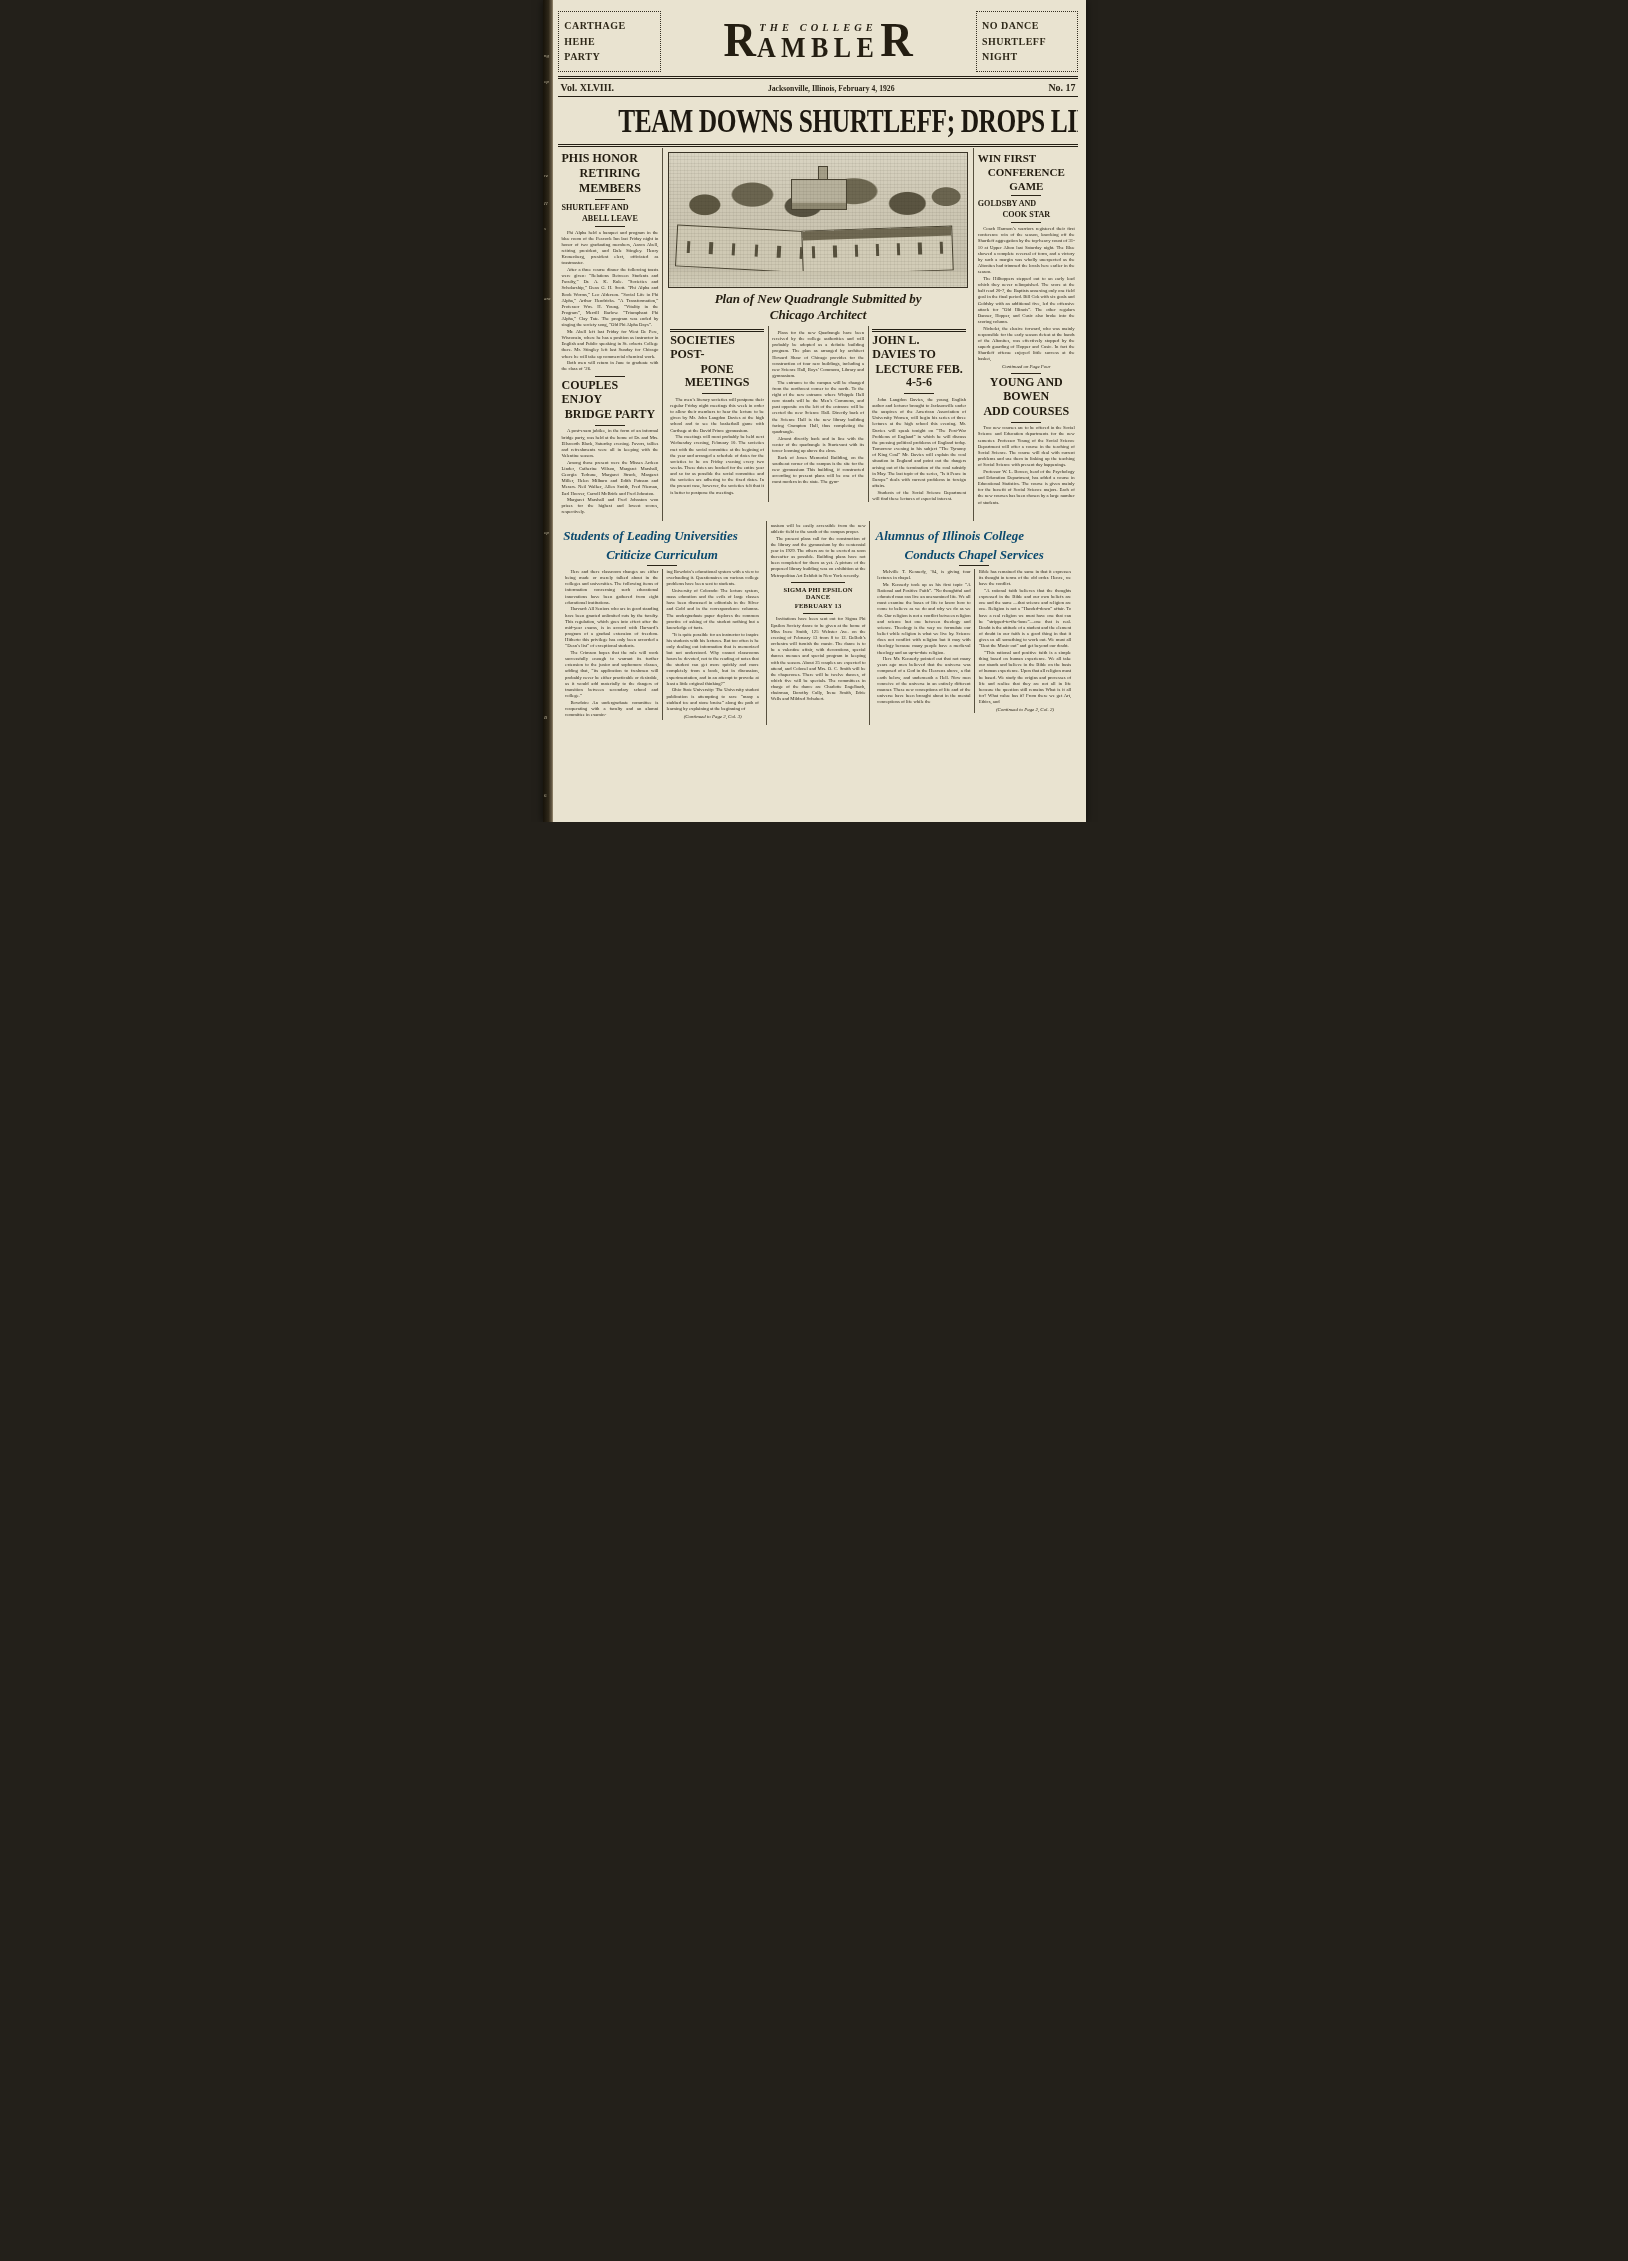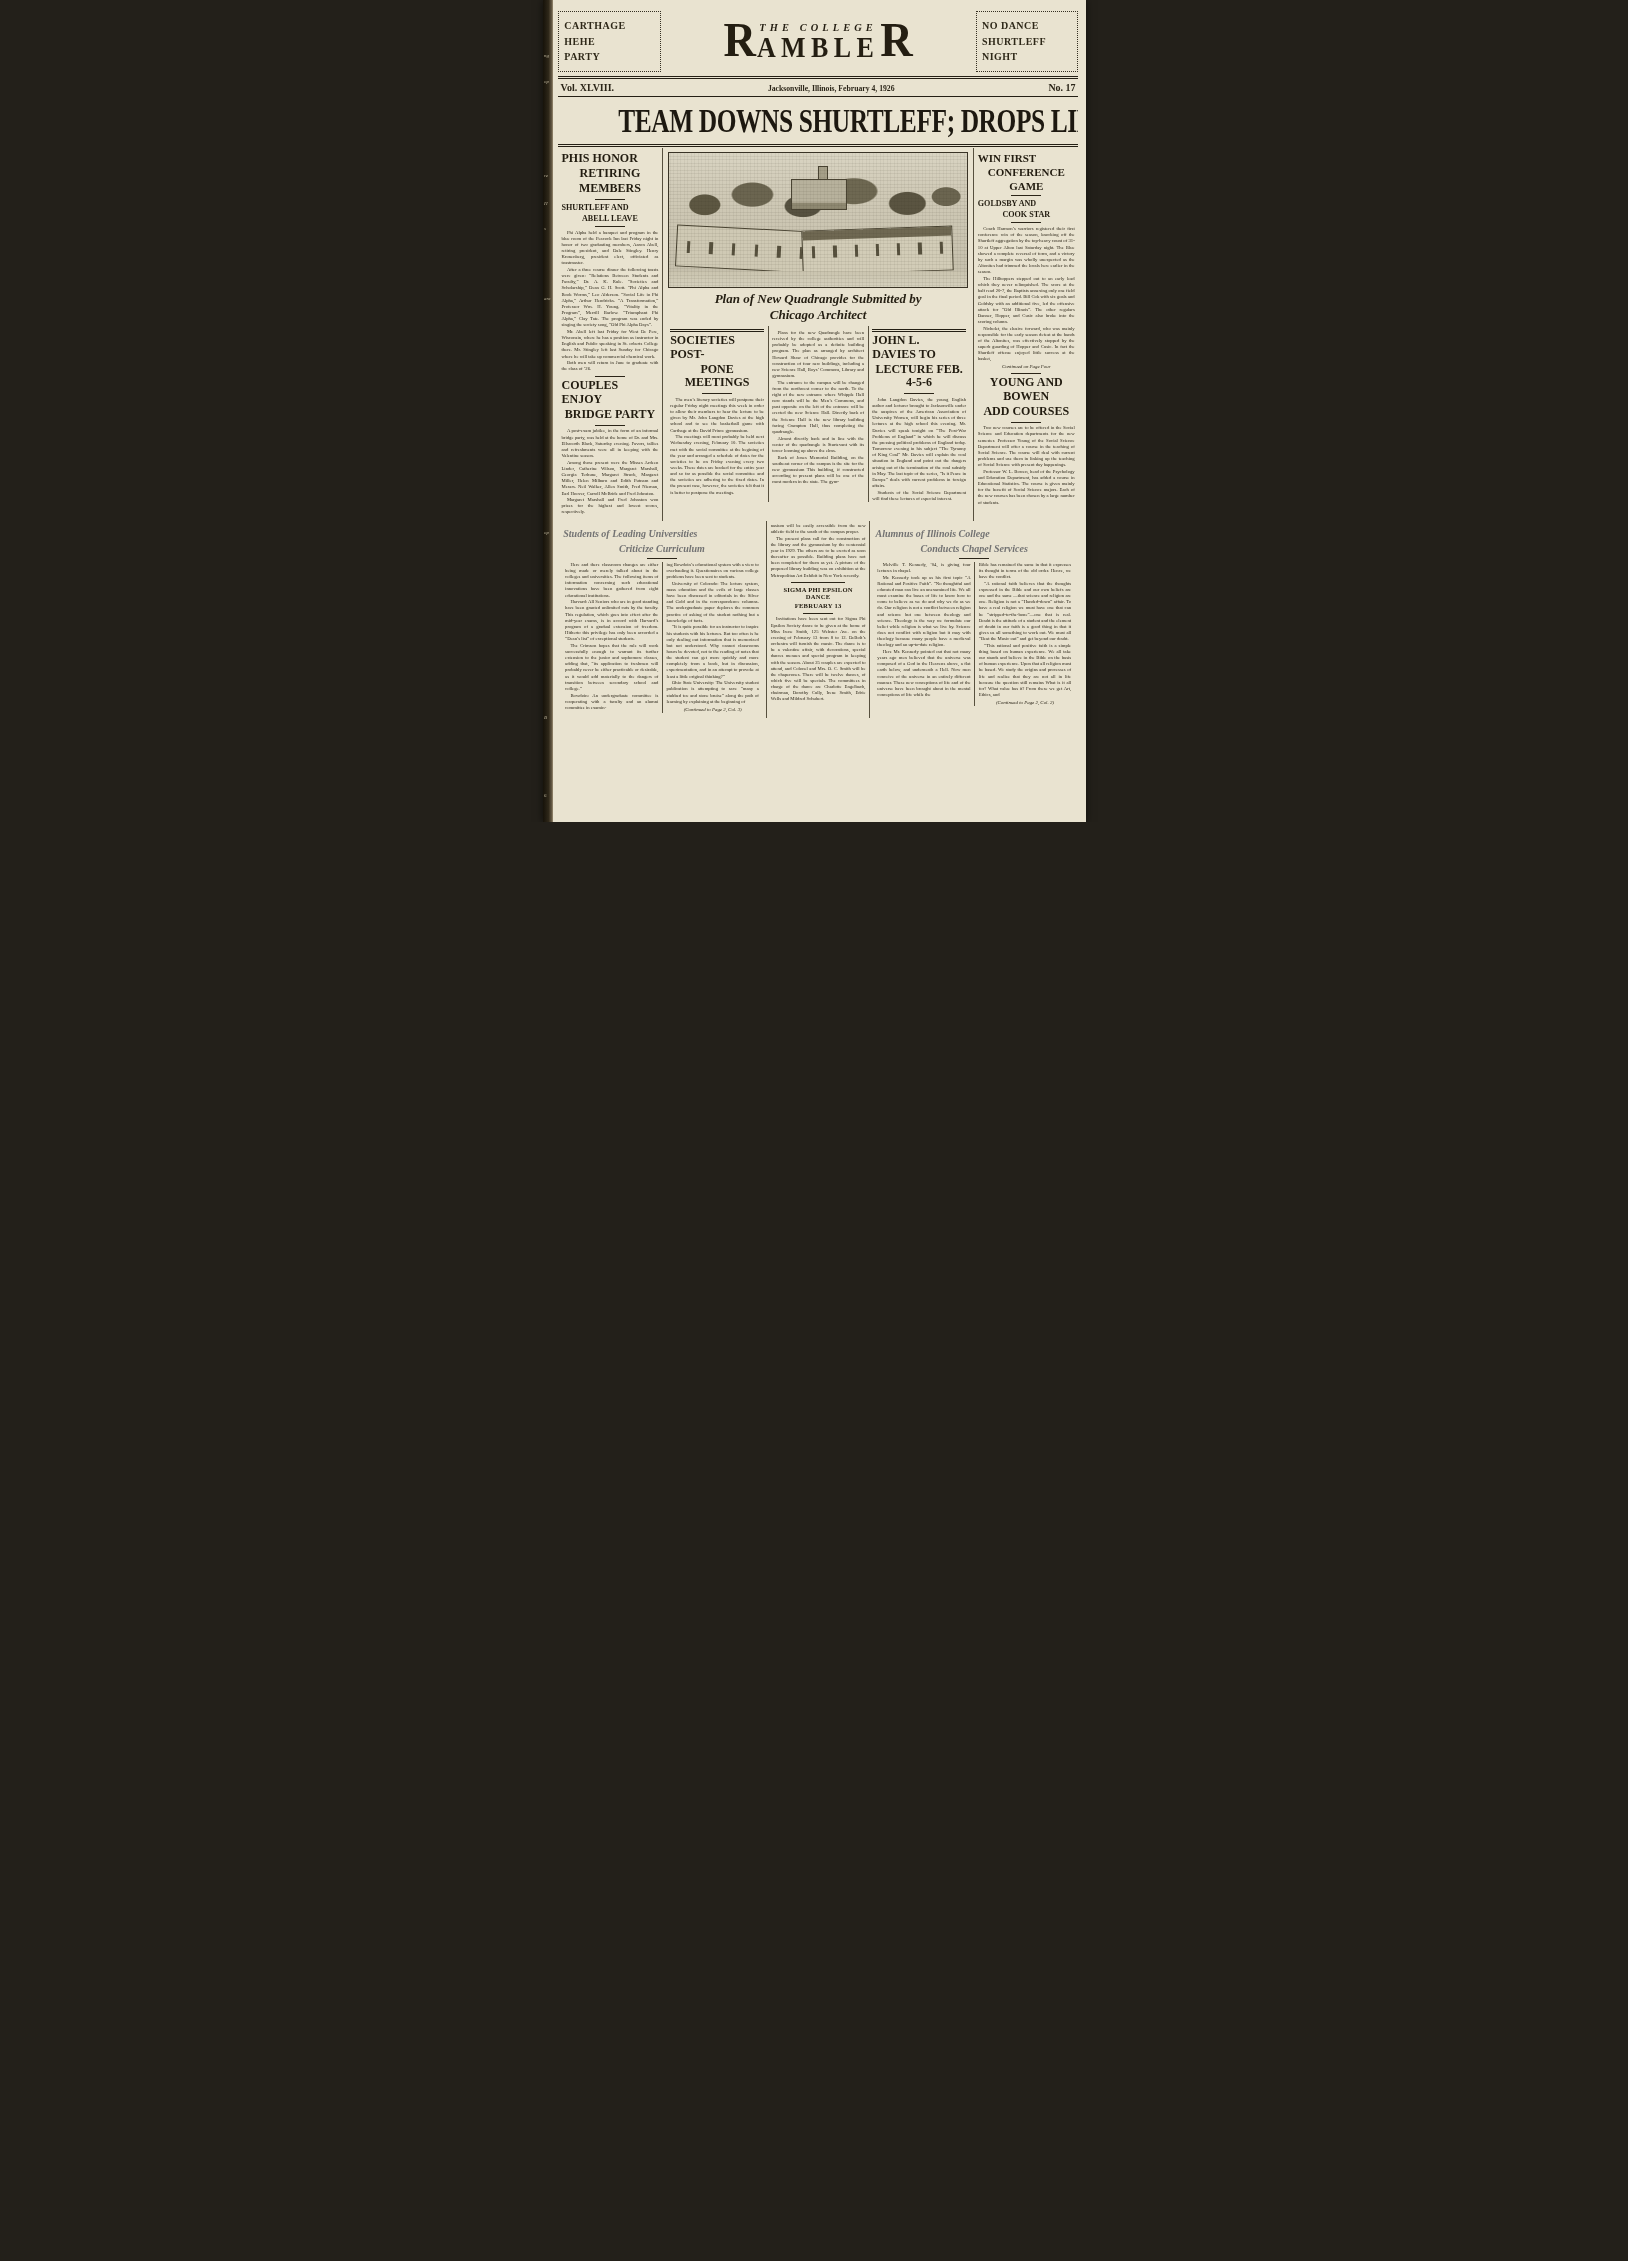--- a/index.html
+++ b/index.html
@@ -76,21 +76,21 @@
            background:linear-gradient(180deg,#c9c3ae,#d6d1bd);}
   .ph-bldgL div,.ph-bldgR div{display:flex;justify-content:space-around;margin-top:15.4px;}
   .ph-bldgL i,.ph-bldgR i{width:3.2px;height:11.8px;background:#57513e;}
 
   .caption{font-style:italic;font-weight:bold;text-align:center;font-size:13px;line-height:1.25;
            margin:3.6px 0 0.9px;color:#241e12;}
 
   .threecols{display:grid;grid-template-columns:repeat(3,1fr);margin-top:2.7px;}
   .tc{padding:0 3.6px;min-width:0;}
 
-  .section-head{font-style:italic;font-weight:bold;font-size:10px;line-height:1.2;color:#737373;margin:2.7px 1.8px 0;}
+  .section-head{font-style:italic;font-weight:bold;font-size:13px;line-height:1.2;color:#0c4a6e;margin:2.7px 1.8px 0;}
   .twocols{display:grid;grid-template-columns:1fr 1fr;margin-top:1.8px;}
   .twocols .tc2{padding:0 3.6px;min-width:0;}
 </style>
 </head>
 <body>
 
 <div class="page">
   <div class="spine">
     <span style="top:6.5%">ng</span>
     <span style="top:9.6%">op</span>

